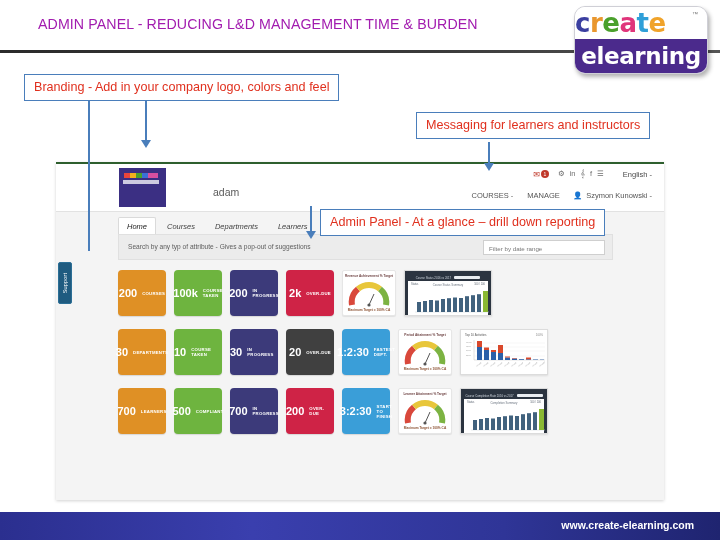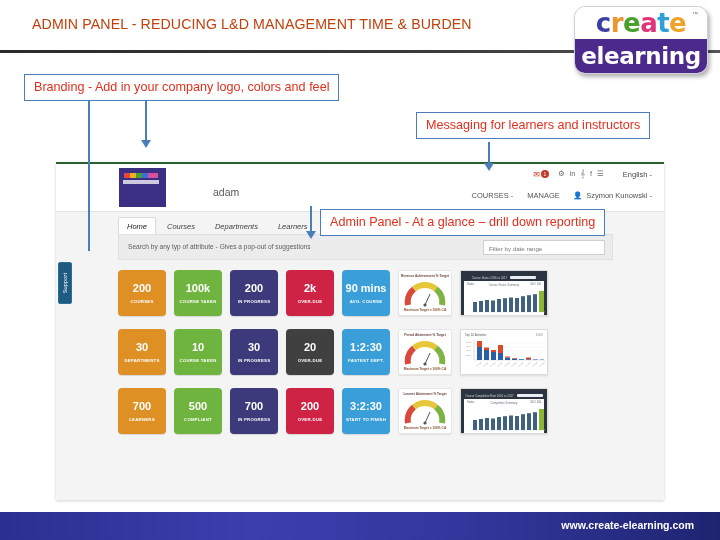--- a/index.html
+++ b/index.html
@@ -6,40 +6,40 @@
   html, body {
     width: 720px; height: 540px;
     font-family: "Liberation Sans", sans-serif;
     background: #ffffff;
     overflow: hidden;
   }
   .slide { position: relative; width: 720px; height: 540px; background: #fff; }
 
   
   .slide-title {
-    position: absolute; left: 32px; top: 16px;
+    position: absolute; left: 38px; top: 16px;
     font-size: 14.2px; letter-spacing: .1px;
-    color: #c2410c; white-space: nowrap;
+    color: #a21caf; white-space: nowrap;
   }
   .title-rule {
     position: absolute; left: 0; top: 50px; width: 720px; height: 3px;
     background: linear-gradient(to right,#2b2b2b 0%,#3a3a3a 60%,#555 100%);
   }
 
   
   .logo {
     position: absolute; right: 12px; top: 6px;
     width: 134px; height: 68px;
     background: #fff; border: 1px solid #cfcfd6; border-radius: 11px;
     box-shadow: 2px 3px 4px rgba(0,0,0,.30);
     overflow: hidden;
   }
   .logo-top {
     height: 32px; background: #fff;
-    display: flex; align-items: center; justify-content: center;
+    display: flex; align-items: center; justify-content: flex-start;
     position: relative;
   }
   .logo-word {
     font-size: 26px; font-weight: bold; line-height: 1;
     letter-spacing: -.5px;
     font-family: "DejaVu Sans", sans-serif;
   }
   .logo-word span { display: inline-block; }
   .tm { position:absolute; right: 9px; top: 4px; font-size: 6px; color:#777; }
   .logo-bot {
@@ -163,21 +163,21 @@
     position: absolute; right: 7px; top: 5px; width: 122px; height: 15px;
     background: #fff; border: 1px solid #cfcfcf;
     font-size: 6.2px; color: #777; padding: 4px 0 0 5px;
   }
 
   
   .grid { position: absolute; left: 62px; top: 58px; }
   .row { display: flex; align-items: flex-start; gap: 8px; margin-bottom: 13px; }
   .tile {
     width: 48px; height: 46px; border-radius: 4px;
-    display: flex; flex-direction: column; align-items: center; justify-content: center;
+    display: flex; flex-direction: row; align-items: center; justify-content: center;
     color: #fff; gap: 5px;
     box-shadow: 0 1px 1px rgba(0,0,0,.12);
   }
   .tile .v { font-size: 11px; font-weight: bold; line-height:1; }
   .tile .l { font-size: 4.3px; font-weight: bold; letter-spacing: .25px; }
 
   
   .gauge-card {
     width: 54px; height: 46px; background: #fff;
     border: 1px solid #e6e6e6; border-radius: 2px;
@@ -322,24 +322,20 @@
             <div class="v">100k</div>
             <div class="l">COURSE TAKEN</div>
           </div>
           <div class="tile" style="background:#3c3a7a">
             <div class="v">200</div>
             <div class="l">IN PROGRESS</div>
           </div>
           <div class="tile" style="background:#cf2346">
             <div class="v">2k</div>
             <div class="l">OVER-DUE</div>
-          </div>
-          <div class="tile" style="background:#3a9ed8">
-            <div class="v">90 mins</div>
-            <div class="l">AVG. COURSE</div>
           </div>
 
           <div class="gauge-card">
             <div class="gt">Revenue Achievement % Target</div>
             <svg class="gauge-svg" width="42" height="27" viewBox="0 0 42 27">
               <path d="M4 25 A17 17 0 0 1 10 9" stroke="#d9483b" stroke-width="6" fill="none"></path>
               <path d="M10 9 A17 17 0 0 1 32 9" stroke="#e8c63a" stroke-width="6" fill="none"></path>
               <path d="M32 9 A17 17 0 0 1 38 25" stroke="#7cb342" stroke-width="6" fill="none"></path>
               <line x1="21" y1="25" x2="26" y2="14" stroke="#555" stroke-width="1"></line>
               <circle cx="21" cy="25" r="1.6" fill="#555"></circle>

